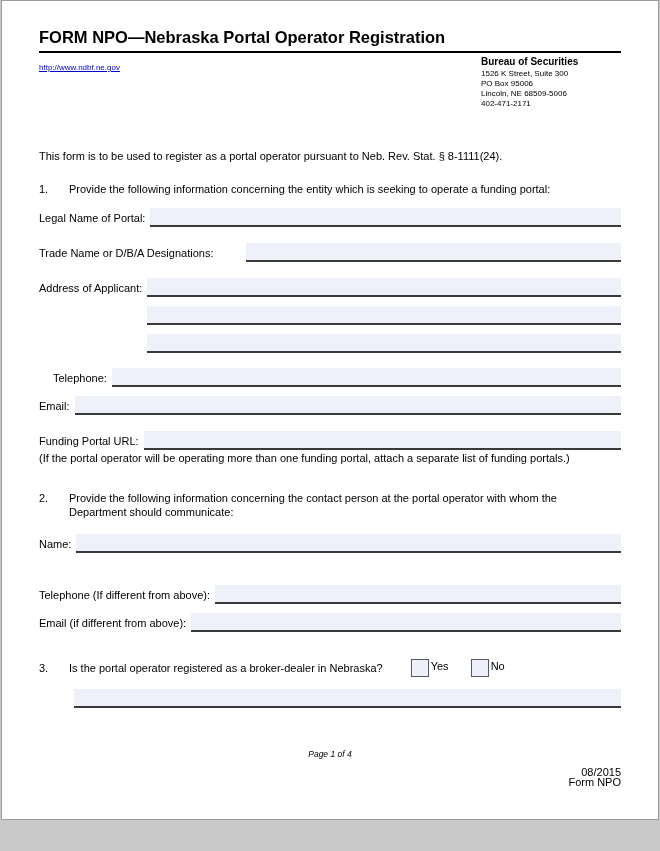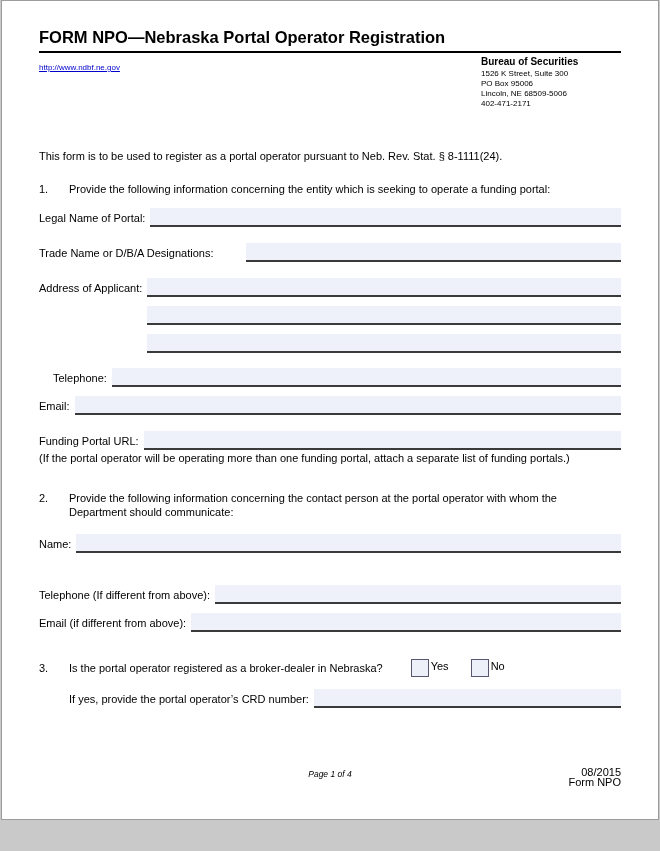--- a/index.html
+++ b/index.html
@@ -68,21 +68,21 @@
   .checkbox {
     display:inline-block; width:16px; height:16px; flex:none;
     background:#edeff9; border:1px solid #565670; cursor:pointer;
   }
   .cb-label { font-size:11px; margin-left:2px; }
   .cb-gap { margin-right:22px; }
 
   .row-crd { margin-top:12px; padding-left:30px; }
 
   .footer-page {
-    position:absolute; left:0; right:0; bottom:40px;
+    position:absolute; left:0; right:0; bottom:60px;
     text-align:center; font-size:8.5px; font-style:italic;
   }
   .footer-rev {
     position:absolute; right:37px; bottom:32px;
     text-align:right; font-size:11px; line-height:10px;
   }
 </style>
 </head>
 <body>
 
@@ -176,21 +176,20 @@
         <span class="qtext">Is the portal operator registered as a broker-dealer in Nebraska?</span>
         <span class="cb-group">
           <span class="checkbox"></span>
           <span class="cb-label cb-gap">Yes</span>
           <span class="checkbox"></span>
           <span class="cb-label">No</span>
         </span>
       </div>
 
       <div class="frow row-crd">
-        <span class="flabel">If yes, provide the portal operator’s CRD number:</span>
         <input class="field" type="text" value="" style="">
       </div>
 
     </div>
 
     <div class="footer-page">Page 1 of 4</div>
     <div class="footer-rev">
       <div>08/2015</div>
       <div>Form NPO</div>
     </div>

